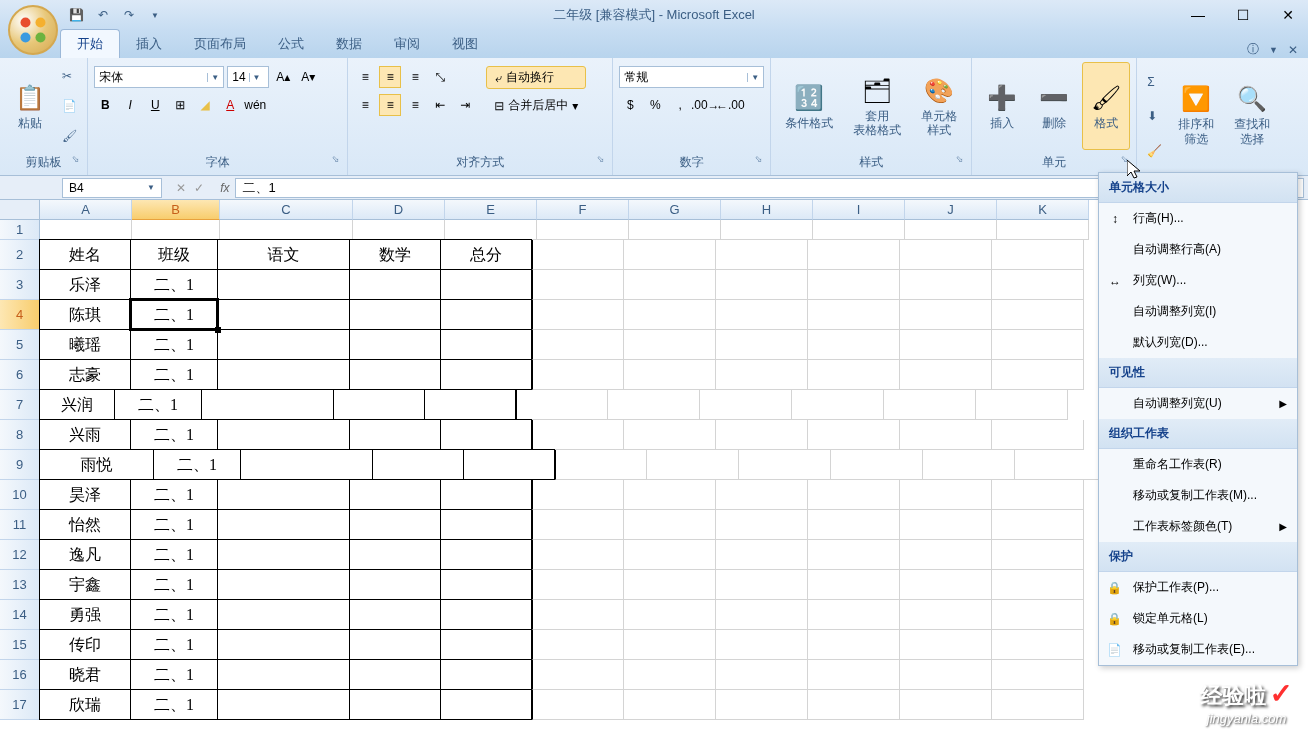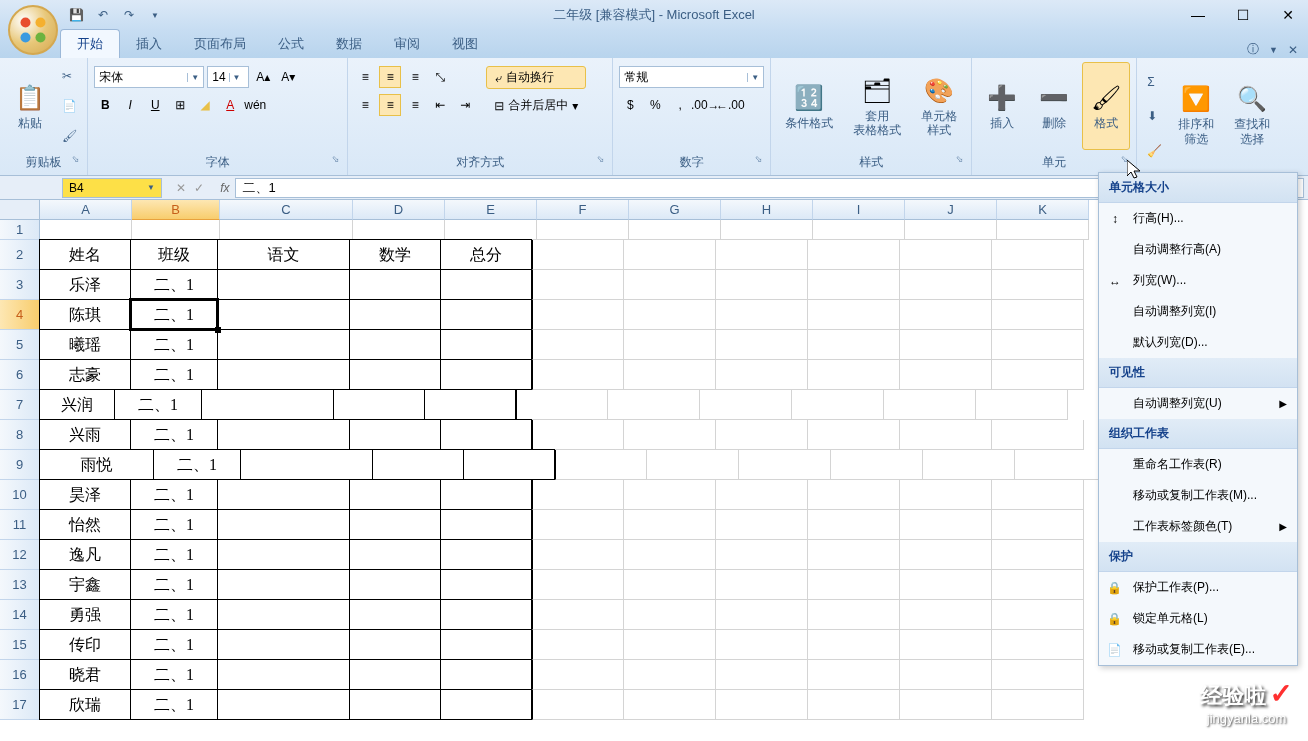--- a/index.html
+++ b/index.html
@@ -41,21 +41,21 @@
 .align-btn, .toggle-btn { width: 22px; height: 22px; border: 1px solid transparent; display: flex; align-items: center; justify-content: center; cursor: pointer; }
 .toggle-btn.active { background: #fde7b3; border-color: #e8c049; }
 .wrap-btn { background: #fde7b3; border: 1px solid #e8c049; padding: 2px 8px; display: flex; align-items: center; gap: 4px; cursor: pointer; border-radius: 3px; }
 .merge-btn { padding: 2px 8px; display: flex; align-items: center; gap: 4px; cursor: pointer; }
 
 
 .big-btn.highlighted { background: #fde7b3; border: 1px solid #e8c049; padding: 3px 7px; }
 
 
 .formula-bar { height: 24px; background: #e6eef8; border-bottom: 1px solid #a7bfd8; display: flex; align-items: center; }
-.name-box { width: 100px; background: #fde047; border: 1px solid #a7bfd8; height: 20px; margin: 0 4px 0 62px; display: flex; align-items: center; padding: 0 6px; font-size: 12px; }
+.name-box { width: 100px; background: #ffffff; border: 1px solid #a7bfd8; height: 20px; margin: 0 4px 0 62px; display: flex; align-items: center; padding: 0 6px; font-size: 12px; }
 .name-drop { margin-left: auto; color: #3b5e84; font-size: 8px; }
 .fx-btns { display: flex; gap: 8px; padding: 0 10px; color: #999; }
 .fx-label { color: #666; font-style: italic; padding: 0 6px; }
 .formula-input { flex: 1; background: #fff; border: 1px solid #a7bfd8; height: 20px; padding: 0 6px; font-size: 13px; margin-right: 4px; }
 
 
 .sheet-area { position: relative; height: calc(741px - 30px - 28px - 118px - 24px); background: #fff; }
 .corner-box { position: absolute; left: 0; top: 0; width: 40px; height: 20px; background: #e6eef8; border-right: 1px solid #a7bfd8; border-bottom: 1px solid #a7bfd8; }
 .col-headers { position: absolute; left: 40px; top: 0; height: 20px; display: flex; }
 .col-head { width: 92px; text-align: center; background: linear-gradient(#f4f8fc, #dce9f7); border-right: 1px solid #c2d5eb; border-bottom: 1px solid #a7bfd8; font-size: 13px; line-height: 20px; color: #3b5e84; }
@@ -83,21 +83,21 @@
 
 .arrows { position: absolute; inset: 0; pointer-events: none; z-index: 150; }
 
 
 .cursor { position: absolute; z-index: 300; font-size: 18px; }
 
 
 .watermark { position: absolute; right: 15px; bottom: 15px; z-index: 400; text-align: center; }
 .watermark .cn { color: #fff; font-weight: bold; font-size: 22px; text-shadow: 2px 2px 3px rgba(0,0,0,0.8); display: inline; }
 .watermark .check { color: #ff3030; font-size: 28px; font-weight: bold; }
-.watermark .en { color: #fff; font-size: 13px; text-shadow: 1px 1px 2px rgba(0,0,0,0.8); }
+.watermark .en { color: #fff; font-style: italic; font-size: 13px; text-shadow: 1px 1px 2px rgba(0,0,0,0.8); }
 </style>
 </head>
 <body>
 
 <div class="titlebar">
   <div class="office-btn">
     <svg viewBox="0 0 24 24">
         <circle cx="6" cy="6" r="4" fill="#e84d2e"></circle>
         <circle cx="18" cy="6" r="4" fill="#f5b02e"></circle>
         <circle cx="6" cy="18" r="4" fill="#3a9ae0"></circle>
@@ -146,21 +146,21 @@
         <span class="small-btn">📄</span>
         <span class="small-btn">🖌</span>
       </div>
     </div>
     <div class="group-label">剪贴板</div>
   </div>
 
   <div class="ribbon-group" style="width:260px;">
     <div class="group-body" style="flex-direction:column; gap:6px; padding-top:4px;">
       <div class="font-row">
-        <div class="combo" style="width:110px;justify-content:space-between;">
+        <div class="combo" style="width:130px;justify-content:space-between;">
             <span>宋体</span>
             <span class="combo-drop">▼</span>
           </div>
         <div class="combo" style="width:42px;">
             <span>14</span>
             <span class="combo-drop">▼</span>
           </div>
         <span class="align-btn">A▴</span>
         <span class="align-btn">A▾</span>
       </div>

